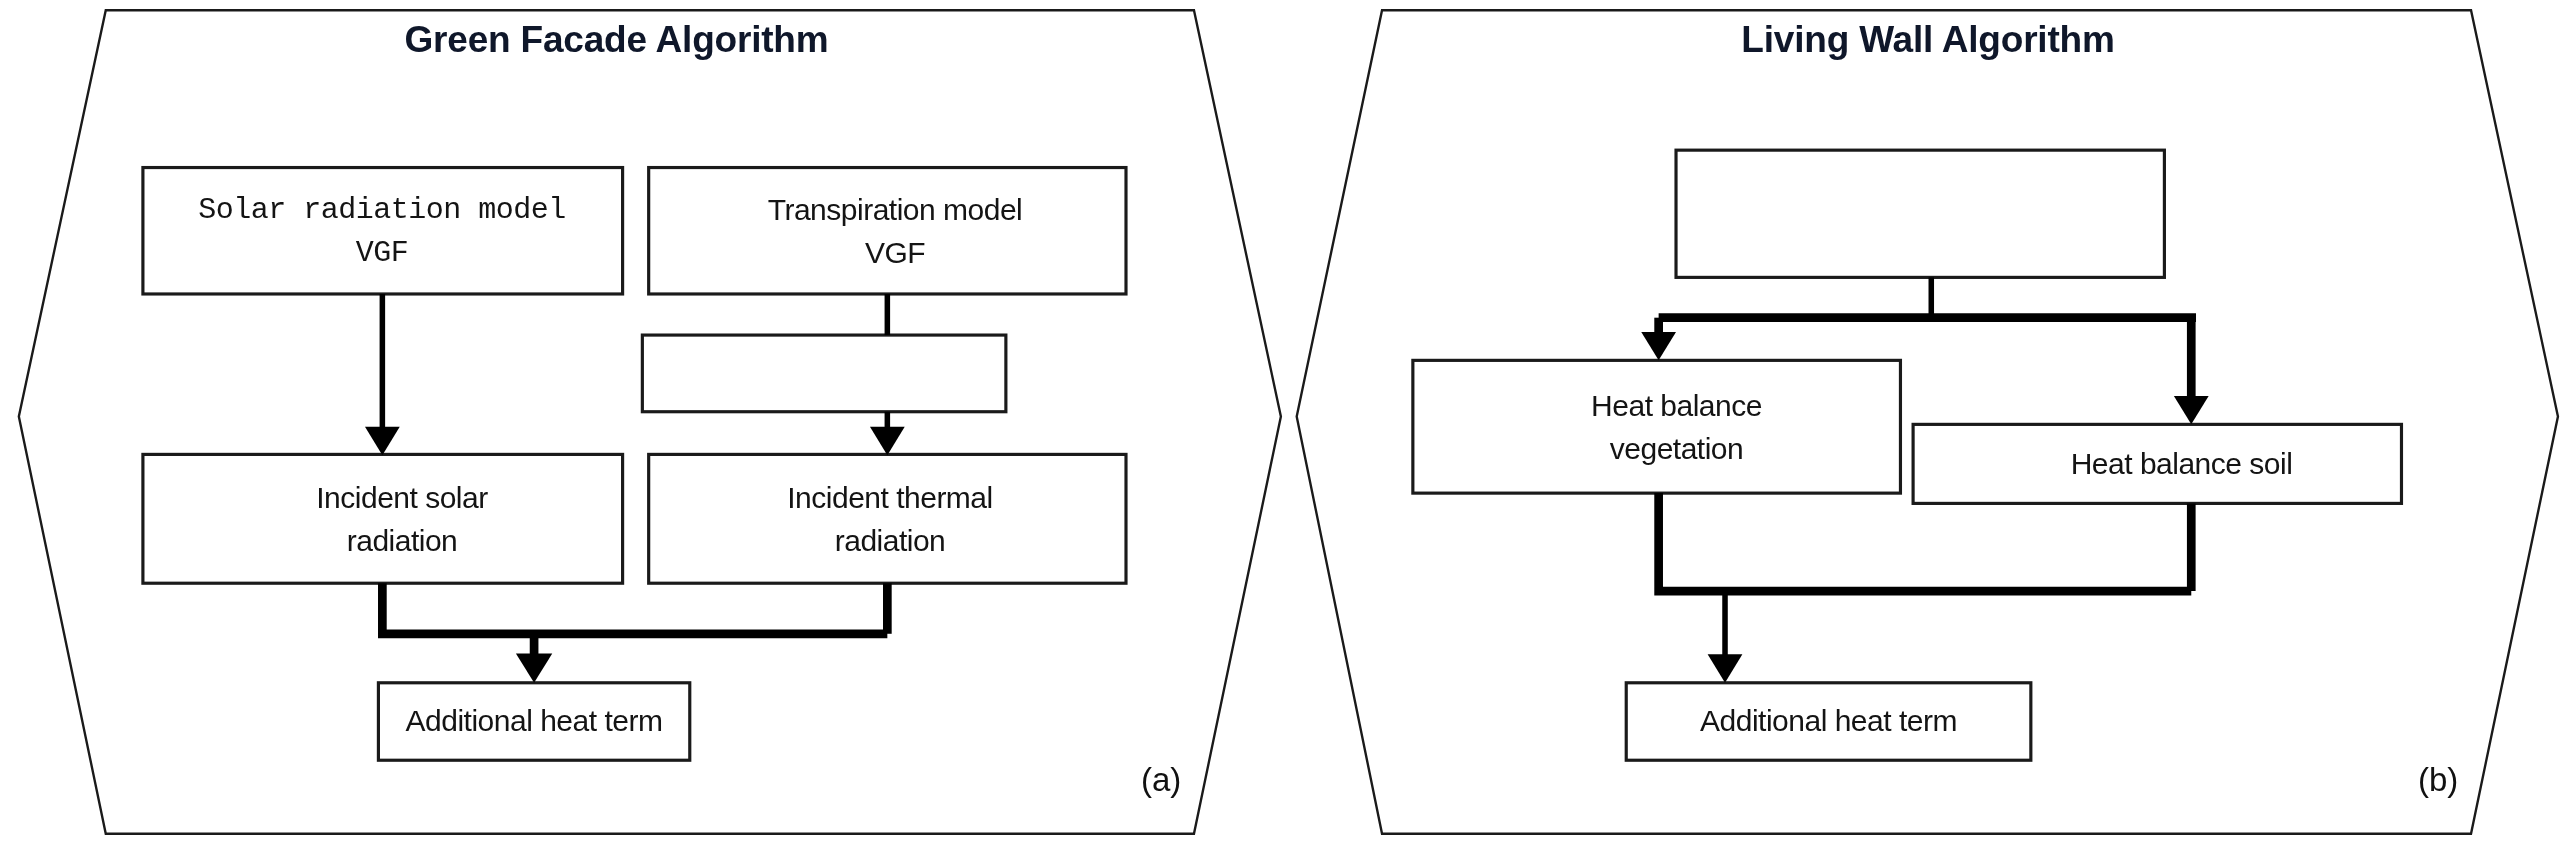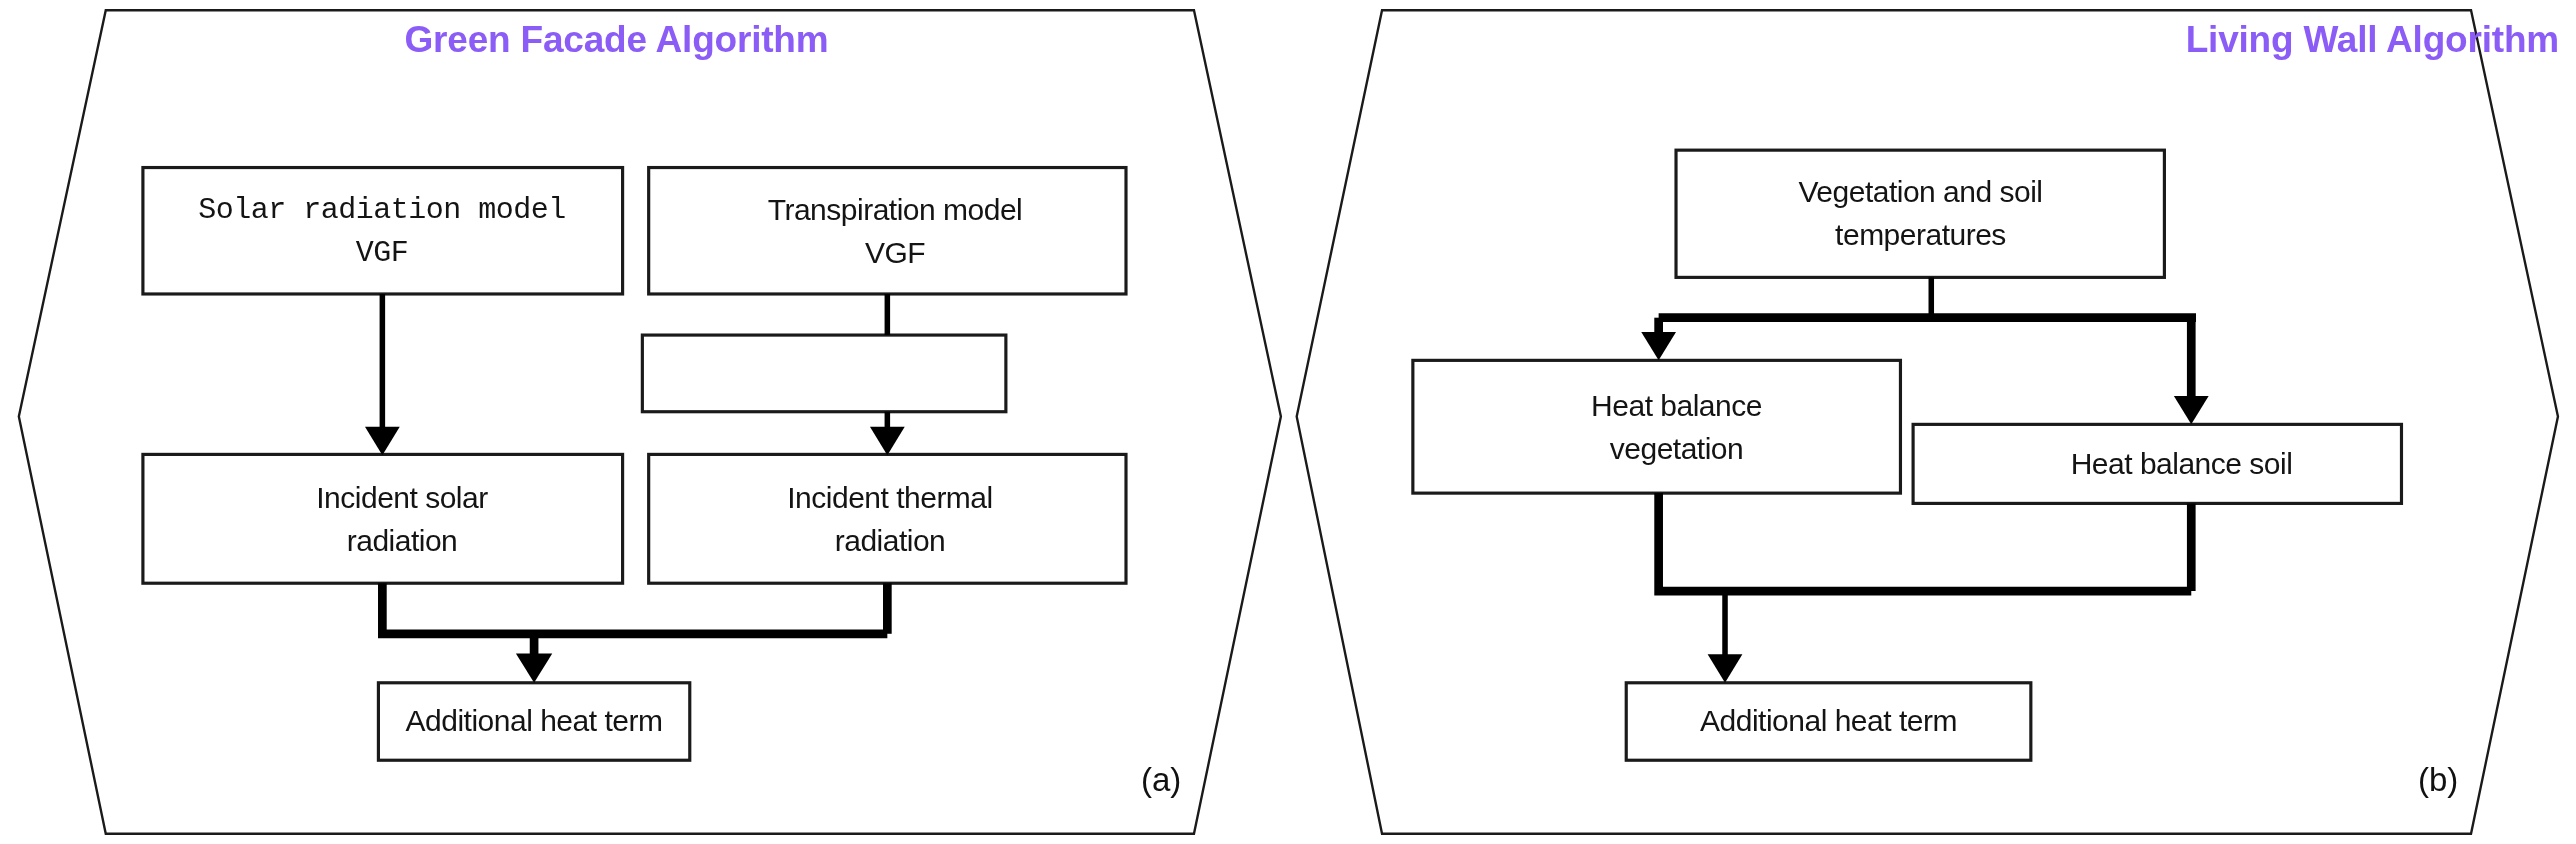--- a/index.html
+++ b/index.html
@@ -48,21 +48,21 @@
     stroke-linejoin: miter;
   }
   .arrow-head {
     fill: #000000;
     stroke: none;
   }
   .panel-title {
     position: absolute;
     font-weight: bold;
     font-size: 37px;
-    color: #8b5cf6;
+    color: #0f172a;
     white-space: nowrap;
     letter-spacing: -0.2px;
   }
   .node-label {
     position: absolute;
     display: flex;
     align-items: center;
     justify-content: center;
     text-align: center;
     font-size: 30px;
@@ -137,23 +137,22 @@
   <div class="panel-title" style="left:0; top:19px; width:1233px; text-align:center;">Green Facade Algorithm</div>
 
   <div class="node-label" style="left:142px; top:168px; width:480px; height:127px;font-family:Liberation Mono, monospace;">Solar radiation model<br>VGF</div>
   <div class="node-label" style="left:648px; top:168px; width:494px; height:127px;">Transpiration model<br>VGF</div>
   <div class="node-label" style="left:126px; top:455px; width:480px; height:129px;margin-left:36px;">Incident solar<br>radiation</div>
   <div class="node-label" style="left:648px; top:455px; width:484px; height:129px;">Incident thermal<br>radiation</div>
   <div class="node-label" style="left:378px; top:683px; width:312px; height:77px;">Additional heat term</div>
 
   <div class="panel-tag" style="left:1141px; top:761px;">(a)</div>
 
-  <div class="panel-title" style="left:1297px; top:19px; width:1262px; text-align:right;">Living Wall Algorithm</div>
+  <div class="panel-title" style="left:1297px; top:19px; width:1262px; text-align:center;">Living Wall Algorithm</div>
 
-  <div class="node-label" style="left:1676px; top:150px; width:489px; height:127px;">Vegetation and soil<br>temperatures</div>
   <div class="node-label" style="left:1413px; top:361px; width:527px; height:133px;">Heat balance<br>vegetation</div>
   <div class="node-label" style="left:1913px; top:425px; width:489px; height:79px;margin-left:24px;">Heat balance soil</div>
   <div class="node-label" style="left:1626px; top:683px; width:405px; height:77px;">Additional heat term</div>
 
   <div class="panel-tag" style="left:2418px; top:761px;">(b)</div>
 
 </div>
 
 
 </body></html>

